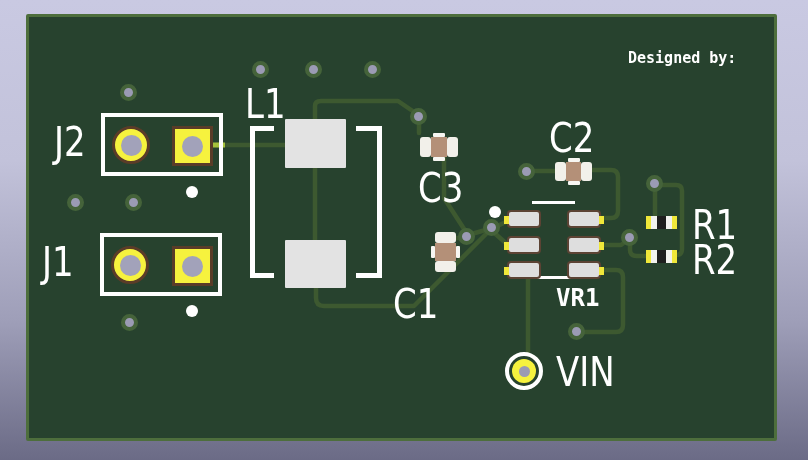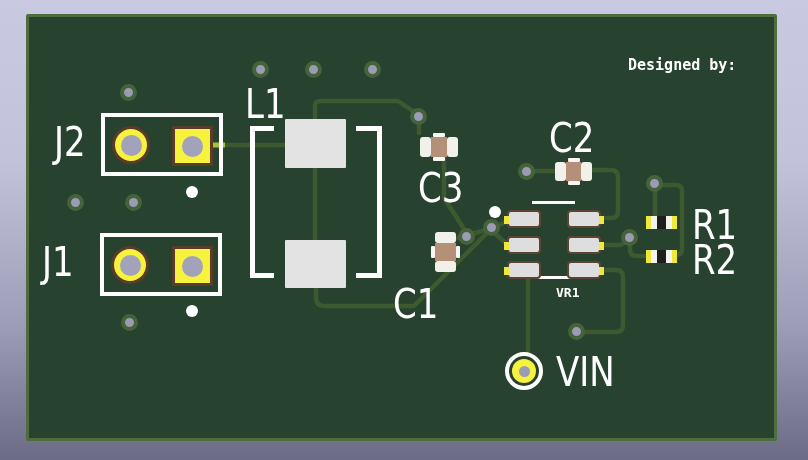--- a/index.html
+++ b/index.html
@@ -10,21 +10,21 @@
   }
   .abs{position:absolute;}
   .pcb{
     left:26px;top:14px;width:751px;height:427px;
     background:#27422e;border:3px solid #4d6e3c;box-sizing:border-box;border-radius:2px;
   }
   svg.traces{left:0;top:0;width:808px;height:460px;pointer-events:none;}
   .via{width:17px;height:17px;border-radius:50%;background:#9b9bb4;border:4px solid #45633a;box-sizing:border-box;}
   .silkdot{background:#fff;border-radius:50%;}
   .refdes{color:#fff;font-size:40px;line-height:1;transform:scaleX(0.85);transform-origin:left top;white-space:nowrap;}
-  .refdes-sm{color:#fff;font-family:"DejaVu Sans Mono",monospace;font-weight:bold;font-size:13px;line-height:1;white-space:nowrap;}
+  .refdes-sm{color:#fff;font-family:"DejaVu Sans Mono",monospace;font-weight:bold;font-size:24px;line-height:1;white-space:nowrap;}
   .designer{color:#fff;font-family:"DejaVu Sans Mono",monospace;font-weight:bold;font-size:15px;line-height:17px;white-space:nowrap;}
   .silk-rect{border:4px solid #fff;box-sizing:border-box;background:transparent;}
   .pad-round{border-radius:50%;background:#f6f23e;border:3px solid #5a3c28;box-sizing:border-box;display:flex;align-items:center;justify-content:center;}
   .pad-square{background:#f6f23e;border:3px solid #5a3c28;box-sizing:border-box;display:flex;align-items:center;justify-content:center;}
   .hole{width:21px;height:21px;border-radius:50%;background:#a2a2ba;}
   .smd-pad{background:#e3e3e3;border-radius:1px;}
   .ic-pad{background:#dedede;border:2px solid #5c4334;border-radius:4px;box-sizing:border-box;}
   .ic-pad .stub{position:absolute;width:5px;height:8px;background:#f0e83a;top:4px;}
   .silk-line{background:#fff;height:3px;}
   
@@ -183,17 +183,17 @@
   <div class="abs refdes" style="left:692px;top:205px">R1</div>
   <div class="abs refdes" style="left:692px;top:240px">R2</div>
 
   <div class="abs vin-ring" style="left:505px;top:352px;width:38px;height:38px">
     <div class="vin-yellow">
         <div class="vin-hole"></div>
       </div>
   </div>
   <div class="abs refdes" style="left:556px;top:352px">VIN</div>
 
-  <div class="abs designer" style="left:628px;top:57px">
+  <div class="abs designer" style="left:628px;top:50px">
     <div>Designed by:</div>
   </div>
 
 </div>
 
 </body></html>

